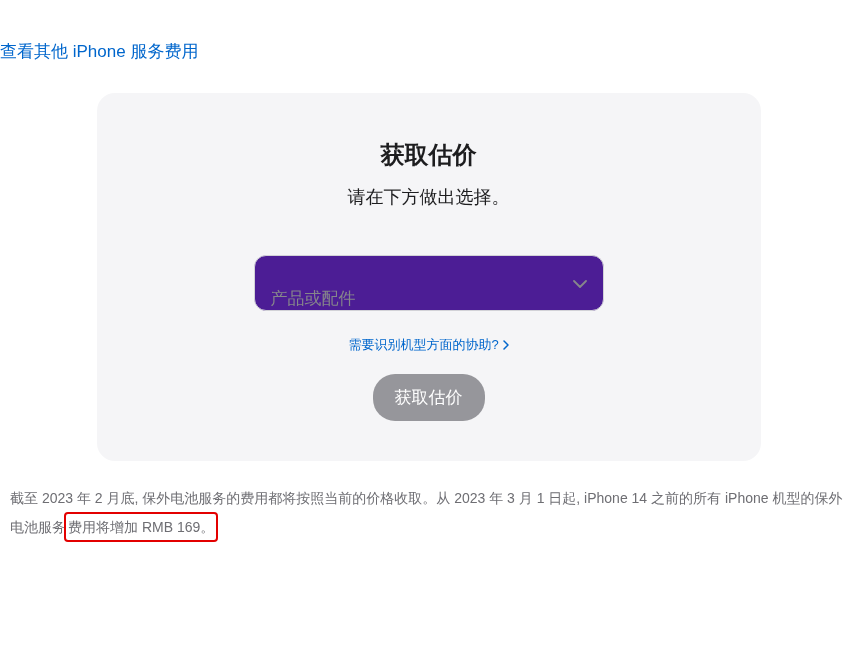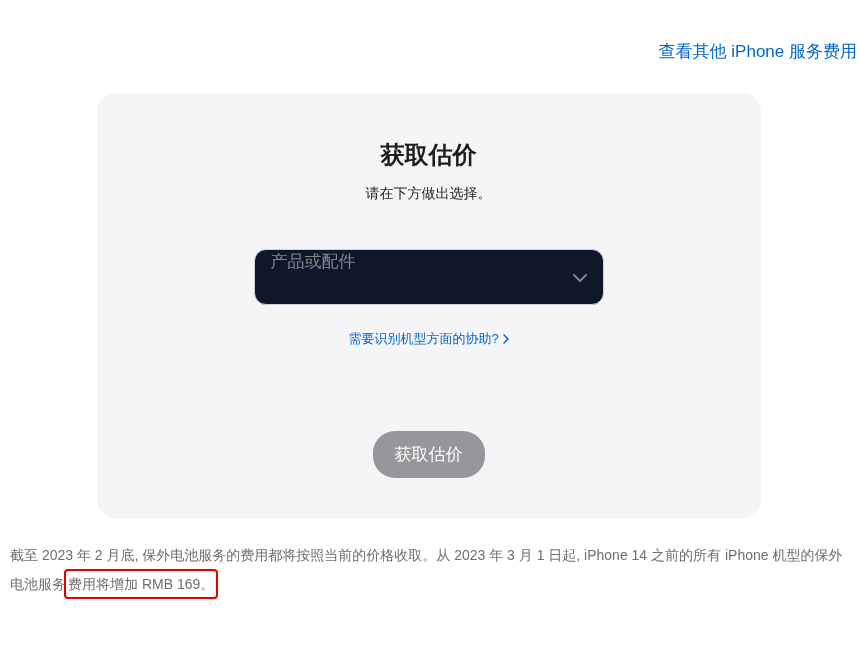--- a/index.html
+++ b/index.html
@@ -8,21 +8,21 @@
       box-sizing: border-box;
     }
     body {
       font-family: -apple-system, BlinkMacSystemFont, "SF Pro Text", "Helvetica Neue", Arial, sans-serif;
       background: #ffffff;
       width: 857px;
       height: 663px;
       overflow: hidden;
     }
     .top-link {
-      text-align: right;
+      text-align: left;
       margin-top: 40px;
       margin-bottom: 30px;
     }
     .top-link a {
       color: #0066cc;
       text-decoration: none;
       font-size: 17px;
       cursor: pointer;
     }
     .card {
@@ -33,61 +33,61 @@
       padding: 46px 40px 40px 40px;
       text-align: center;
     }
     .card-title {
       font-size: 24px;
       font-weight: 600;
       color: #1d1d1f;
       margin-bottom: 14px;
     }
     .card-subtitle {
-      font-size: 14px;
+      font-size: 18px;
       color: #1d1d1f;
       margin-bottom: 46px;
     }
     .select-wrapper {
       position: relative;
       width: 350px;
       margin: 0 auto 24px auto;
     }
     .select-box {
       width: 100%;
       height: 56px;
-      background: #0f172a;
+      background: #4c1d95;
       border: 1px solid #d2d2d7;
       border-radius: 12px;
       padding: 0 44px 0 16px;
       font-size: 17px;
       color: #86868b;
       text-align: left;
       display: flex;
-      align-items: flex-start;
+      align-items: flex-end;
       cursor: pointer;
       position: relative;
     }
     .chevron {
       position: absolute;
       right: 16px;
       top: 50%;
       transform: translateY(-50%);
       color: #86868b;
       pointer-events: none;
     }
     .help-link {
       color: #0066cc;
       font-size: 13px;
       text-decoration: none;
       cursor: pointer;
       display: inline-flex;
       align-items: center;
       gap: 4px;
-      margin-bottom: 83px;
+      margin-bottom: 20px;
       margin-top: -4px;
     }
     .help-link .chev-right {
       display: inline-block;
     }
     .submit-btn {
       background: #86868b;
       color: #ffffff;
       border: none;
       border-radius: 22px;

